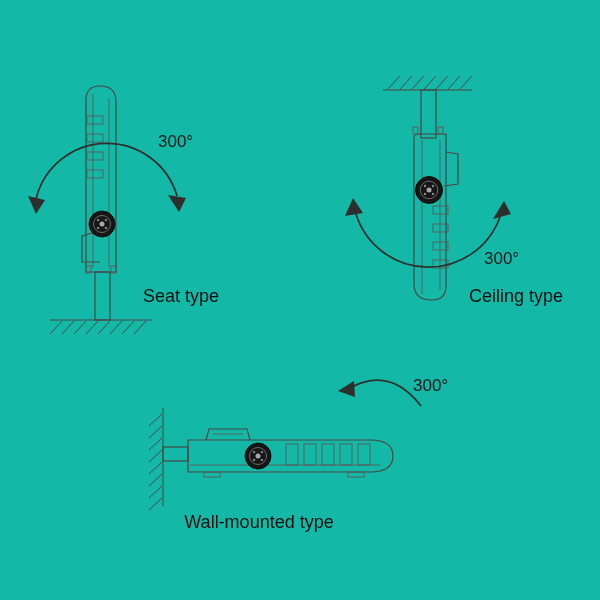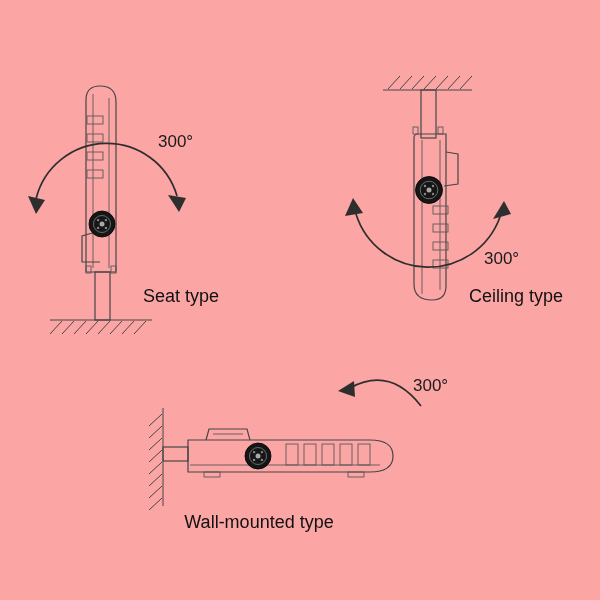--- a/index.html
+++ b/index.html
@@ -1,16 +1,16 @@
 <!DOCTYPE html>
 <html><head>
 <meta charset="utf-8">
 <style>
   html,body{margin:0;padding:0;background:#ffffff;}
-  .canvas{position:relative;width:600px;height:600px;background:#fca5a5;overflow:hidden;
+  .canvas{position:relative;width:600px;height:600px;background:#14b8a6;overflow:hidden;
           font-family:"Liberation Sans", sans-serif;}
   svg{position:absolute;left:0;top:0;}
   .outline{fill:none;stroke:#474747;stroke-width:1.2;}
   .thin{fill:none;stroke:#5a5a5a;stroke-width:0.9;}
   .hatch{stroke:#474747;stroke-width:1;}
   .arrowline{fill:none;stroke:#2e2e2e;stroke-width:1.7;}
   .arrowhead{fill:#2e2e2e;stroke:none;}
   .angle-text{font-size:17px;fill:#1a1a1a;}
   .type-label{font-size:18px;fill:#111111;}
 </style>

